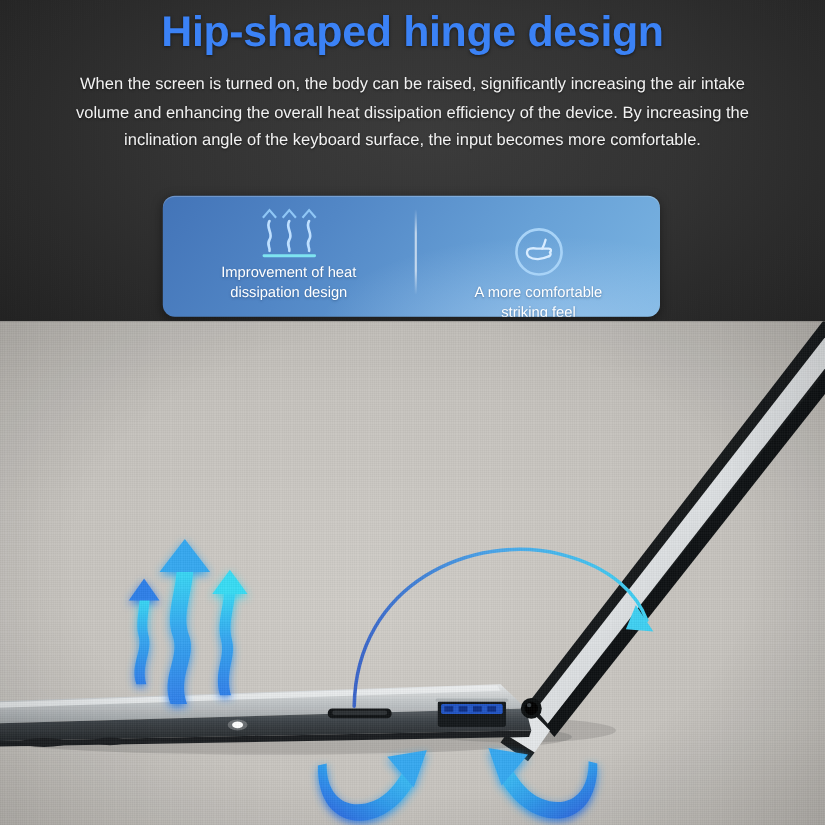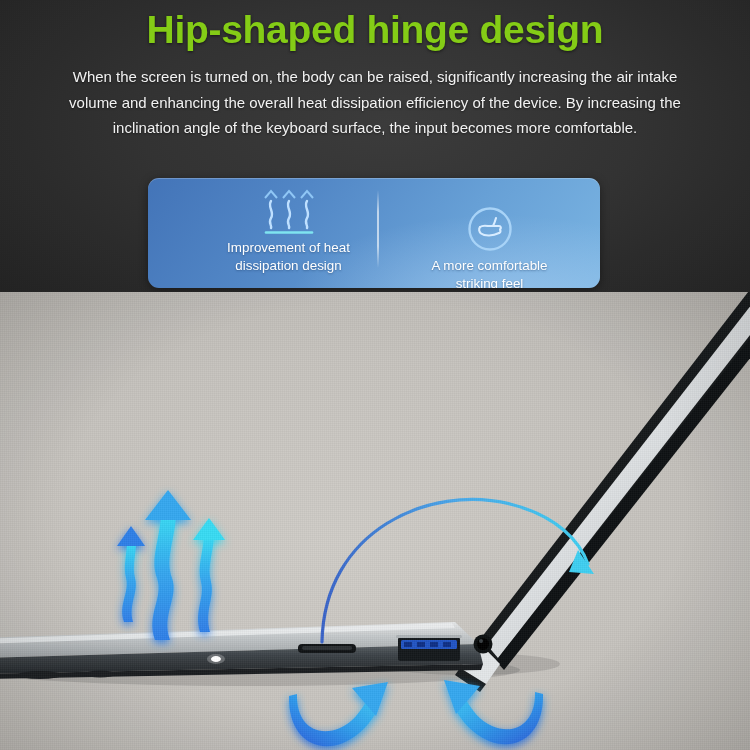--- a/index.html
+++ b/index.html
@@ -27,21 +27,21 @@
     content:"";
     position:absolute; inset:0;
     background:
       repeating-linear-gradient(90deg, rgba(255,255,255,.012) 0 1px, rgba(0,0,0,.012) 1px 2px);
     opacity:.6;
   }
 
   .title {
     position:absolute; left:0; top:8px; width:750px;
     text-align:center;
-    color:#84cc16;
+    color:#3b82f6;
     font-size:39px;
     font-weight:bold;
     letter-spacing:-.3px;
     text-shadow:0 1px 3px rgba(0,0,0,.55);
   }
 
   .body-copy {
     position:absolute; left:55px; top:64px; width:640px;
     text-align:center;
     color:#f2f2f2;
@@ -71,21 +71,21 @@
     background:linear-gradient(180deg, rgba(255,255,255,0) 0%, rgba(255,255,255,.62) 28%, rgba(255,255,255,.62) 72%, rgba(255,255,255,0) 100%);
     border-radius:2px;
   }
 
   .panel{
     position:absolute; top:0; height:110px;
     display:flex; flex-direction:column;
     align-items:center; justify-content:flex-start;
     padding-top:9px;
   }
-  .panel-left  { left:0;   width:229px;margin-left:26px; }
+  .panel-left  { left:0;   width:229px; }
   .panel-right { left:231px; width:221px;margin-top:18px; }
 
   .panel-icon{ height:48px; display:flex; align-items:center; justify-content:center; }
 
   .panel-label{
     margin-top:4px;
     text-align:center;
     color:#ffffff;
     font-size:13.4px;
     line-height:17.5px;

